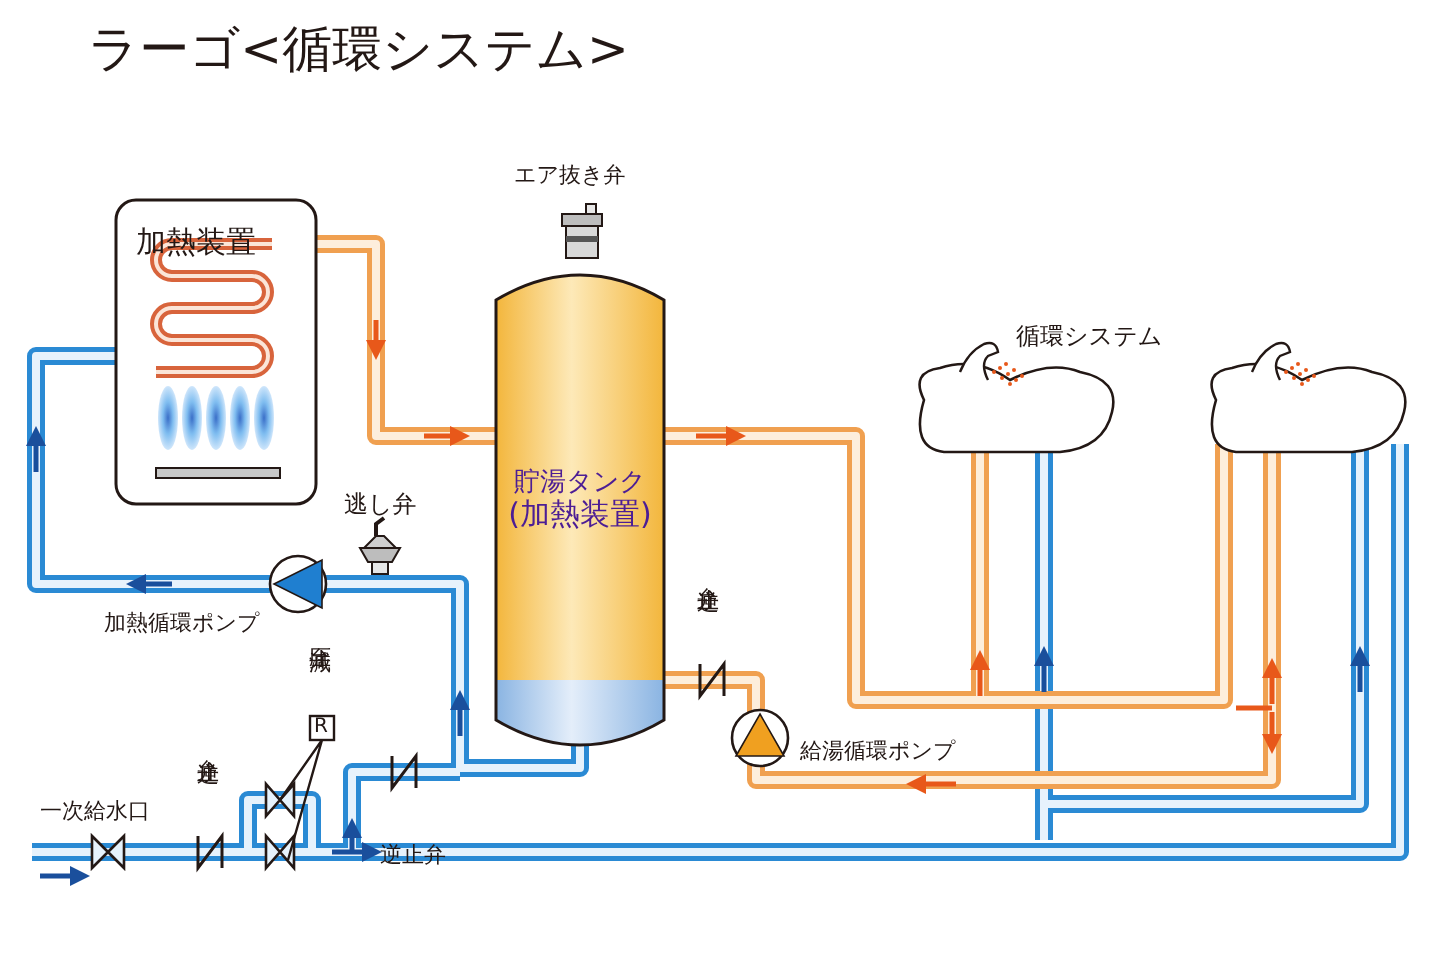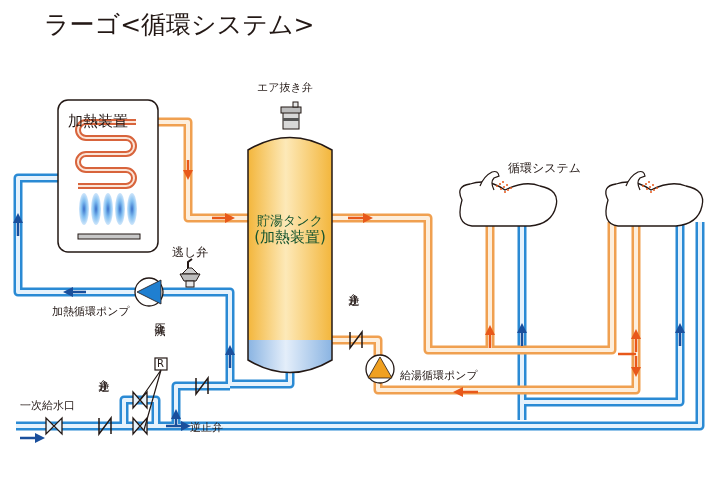--- a/index.html
+++ b/index.html
@@ -3,21 +3,21 @@
 <meta charset="utf-8">
 <style>
   html, body { margin: 0; padding: 0; background: #ffffff; }
   body { width: 720px; height: 480px; position: relative; overflow: hidden;
          font-family: "DejaVu Sans", "Liberation Sans", sans-serif; color: #231815; }
   .title { position: absolute; left: 44px; top: 8px; font-size: 25px; letter-spacing: 0px; }
   .lbl { position: absolute; font-size: 12px; white-space: nowrap; }
   .lbl-lg { font-size: 15px; }
   .vert { writing-mode: vertical-rl; text-orientation: upright; line-height: 1; letter-spacing: -1px; }
   svg { position: absolute; left: 0; top: 0; }
-  .tank-text { position: absolute; text-align: center; color: #14532d; }
+  .tank-text { position: absolute; text-align: center; color: #4c1d95; margin-top: 20px; }
 </style>
 </head>
 <body>
 
 <div class="title">ラーゴ&lt;循環システム&gt;</div>
 
 <svg width="720" height="480" viewBox="0 0 720 480">
   <defs>
     <linearGradient id="tankGrad" x1="0" x2="1" y1="0" y2="0">
       <stop offset="0" stop-color="#f3b63c"></stop>

